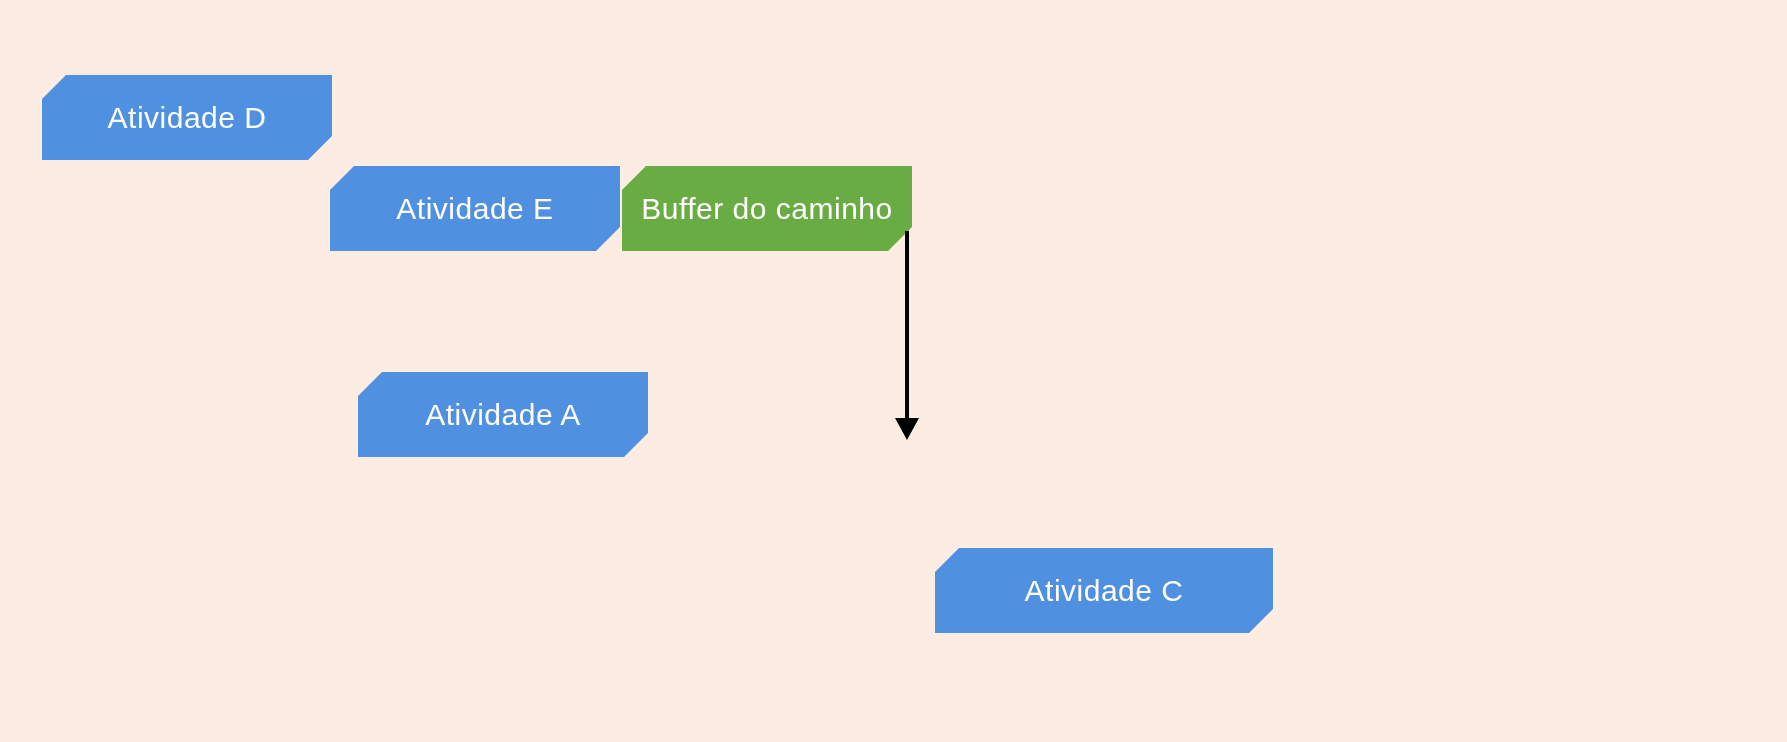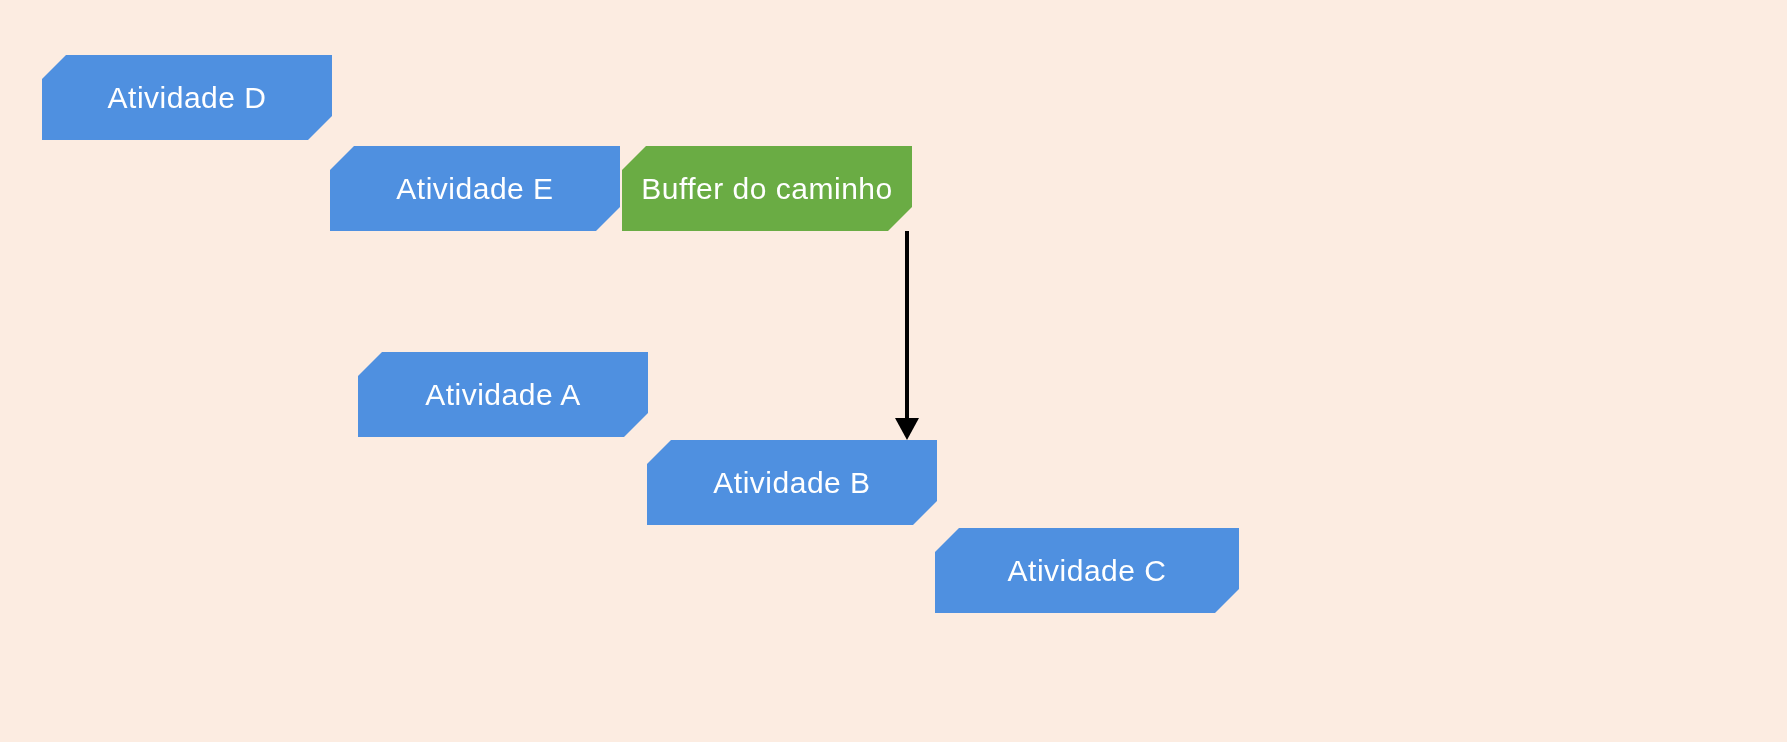--- a/index.html
+++ b/index.html
@@ -30,20 +30,21 @@
     padding: 6px 10px;
     letter-spacing: 0.5px;
     clip-path: polygon(
       0 24px,
       24px 0,
       100% 0,
       100% calc(100% - 24px),
       calc(100% - 24px) 100%,
       0 100%
     );
+    margin-top: 20px;
   }
   .blue  { background: #4f90e0; }
   .green { background: #6aac44; }
   .arrow-line {
     position: absolute;
     background: #000;
   }
   .arrow-head {
     position: absolute;
     width: 0;
@@ -68,25 +69,22 @@
 
   <div class="box green" id="box-buffer_path" style="left: 622px; top: 146px; width: 290px; height: 85px;">
     <span>Buffer do
 caminho</span>
   </div>
 
   <div class="box blue" id="box-activity_a" style="left: 358px; top: 352px; width: 290px; height: 85px; text-align: center;">
     <span>Atividade A</span>
   </div>
 
-  <div class="box blue" id="box-activity_b" style="left: 647px; top: 440px; width: 290px; height: 85px;">
-    <span>Atividade B</span>
-  </div>
 
-  <div class="box blue" id="box-activity_c" style="left: 935px; top: 528px; width: 304px; height: 85px;">
+  <div class="box blue" id="box-activity_c" style="left: 935px; top: 528px; width: 338px; height: 85px;">
     <span>Atividade C</span>
   </div>
 
 
   <div class="arrow-line" id="arrow-line" style="left: 905px; top: 231px; width: 4px; height: 187px;"></div>
   <div class="arrow-head" id="arrow-head" style="left: 895px; top: 418px;"></div>
 
 </div>
 
 </body></html>

